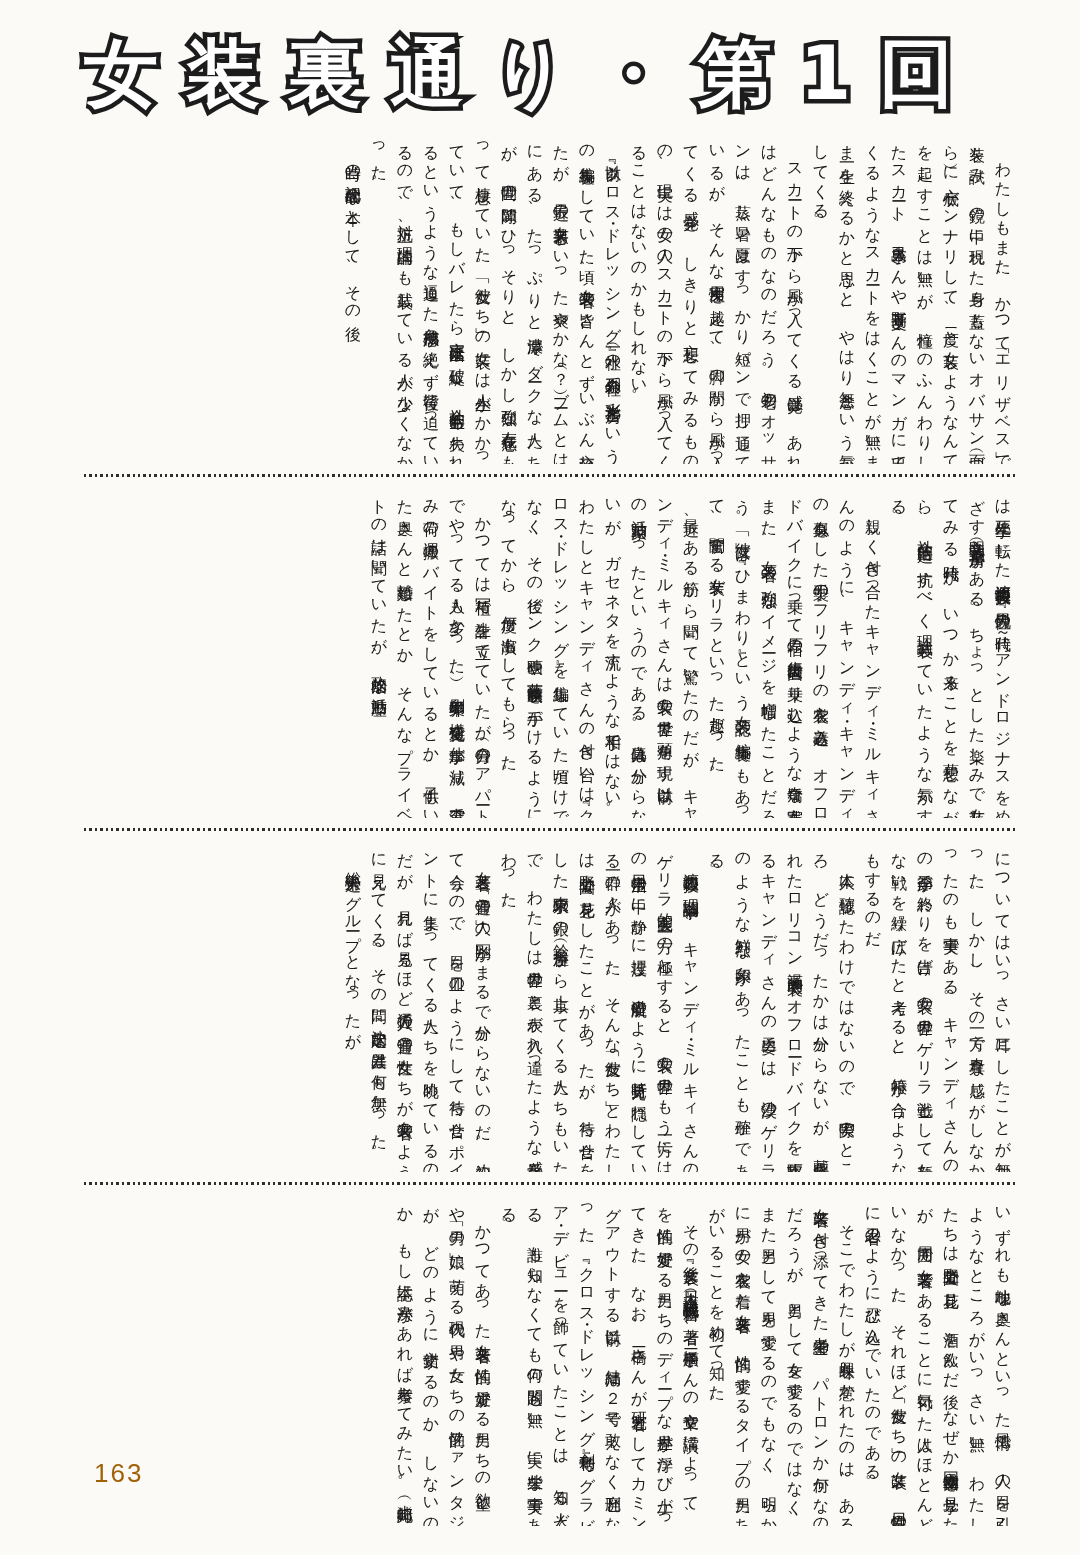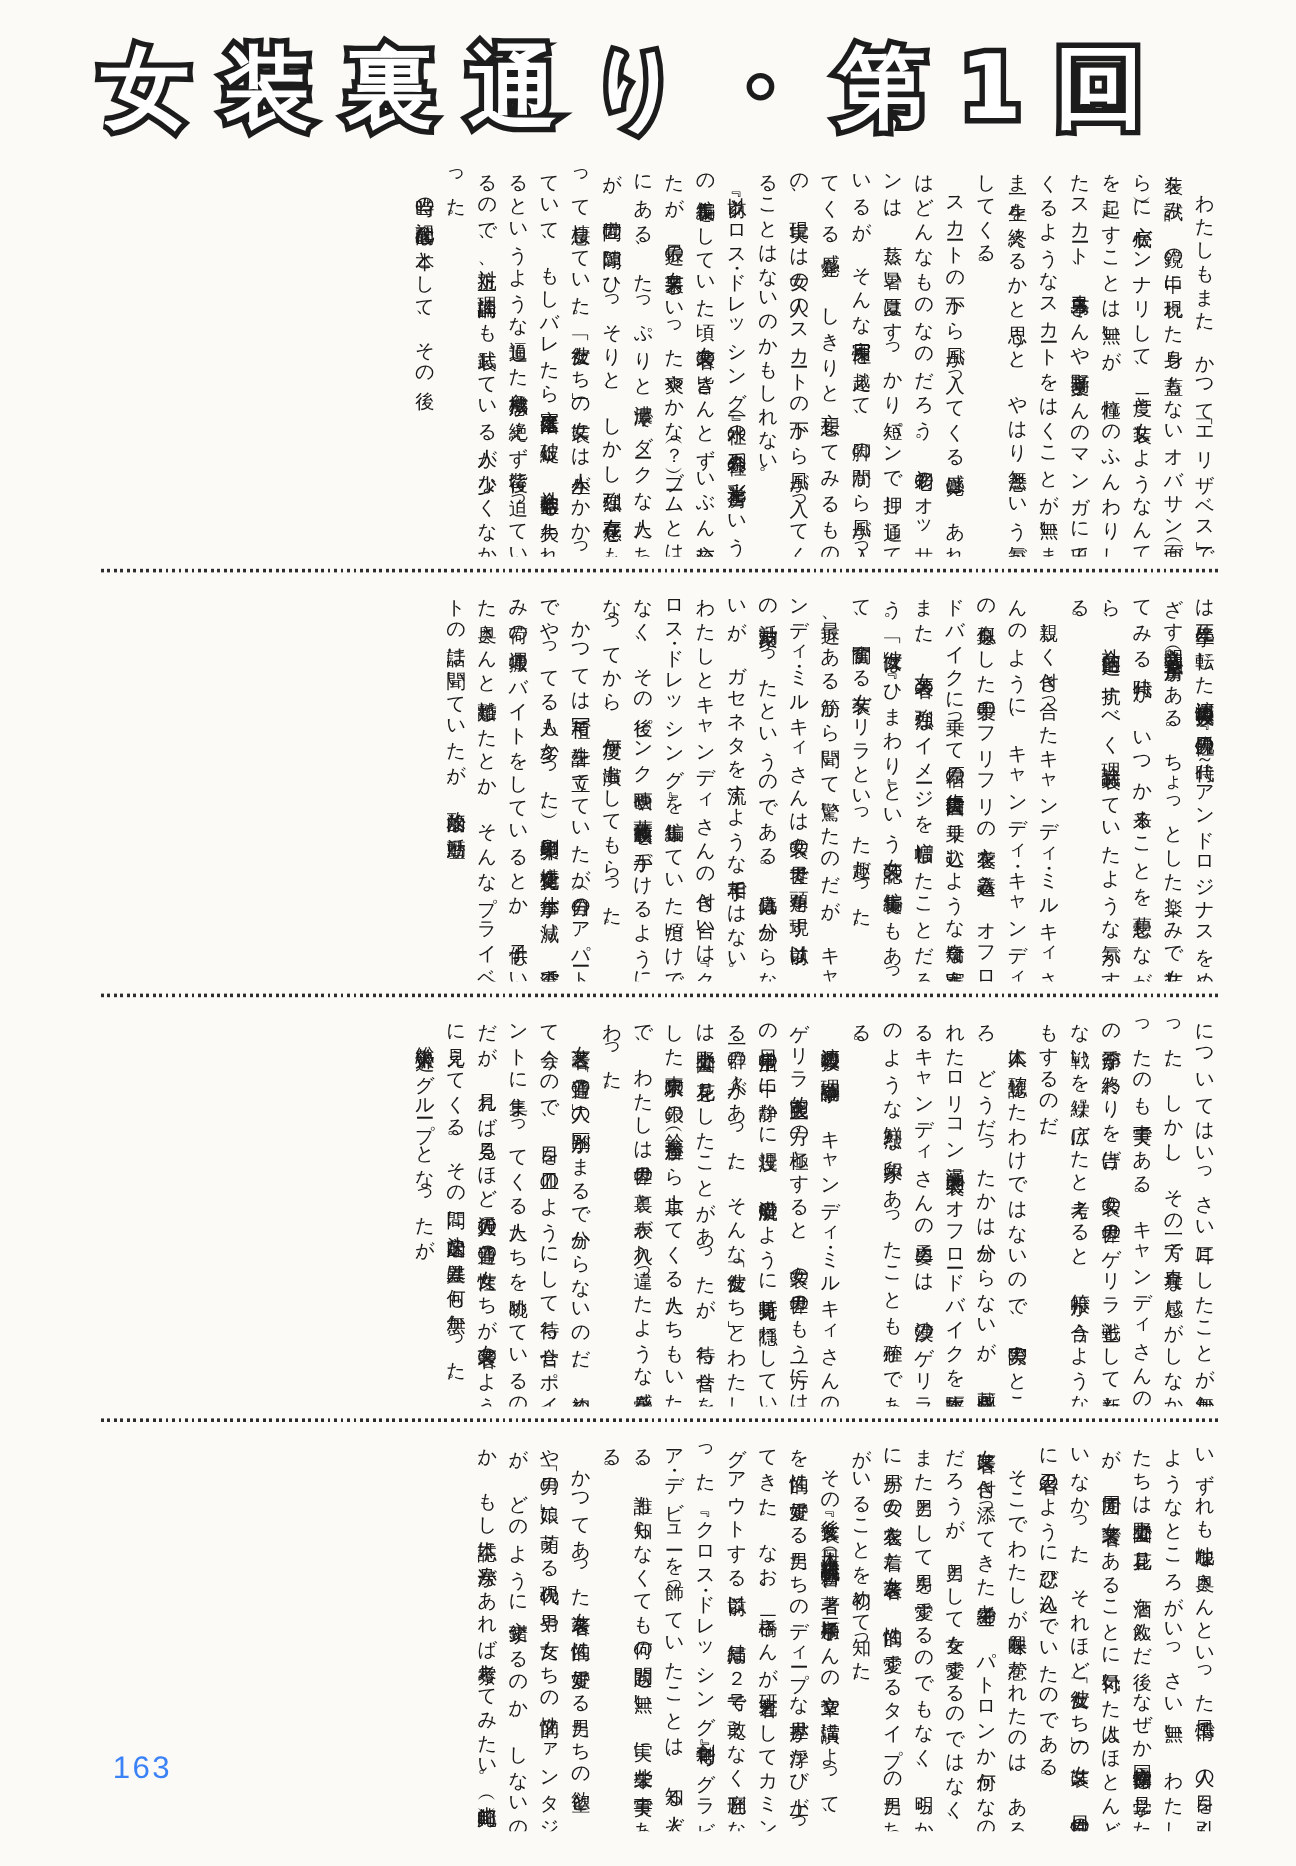--- a/index.html
+++ b/index.html
@@ -57,21 +57,21 @@
     background-image:repeating-linear-gradient(to right,#2e2e2e 0 2.4px,transparent 2.4px 5.4px);
     background-repeat:repeat-x;
   }
   
   .pagenum{
     position:absolute;
     left:94px;
     top:1458px;
     font-size:26px;
     letter-spacing:2px;
-    color:#3b82f6;
+    color:#a16207;
   }
 </style>
 </head>
 <body>
 
 <div class="page">
 
   <div class="title-wrap">
     <span class="title-layer title-stroke" aria-hidden="true">女装裏通り・第1回</span>
     <span class="title-layer title-fill">女装裏通り・第1回</span>

